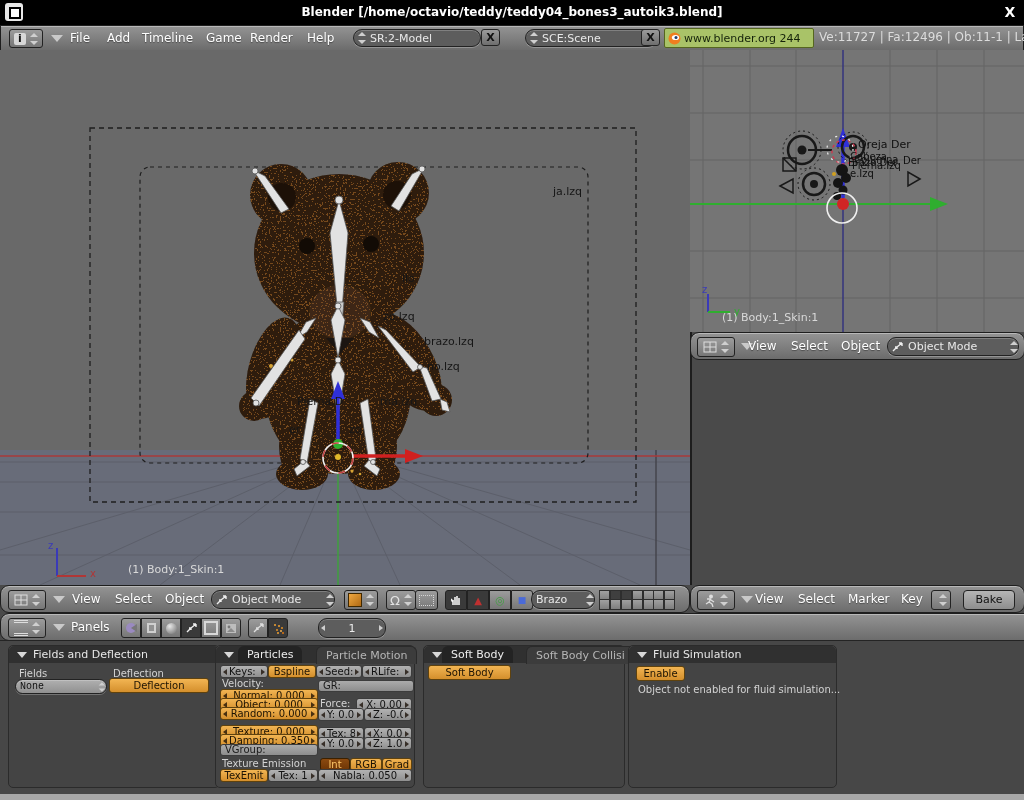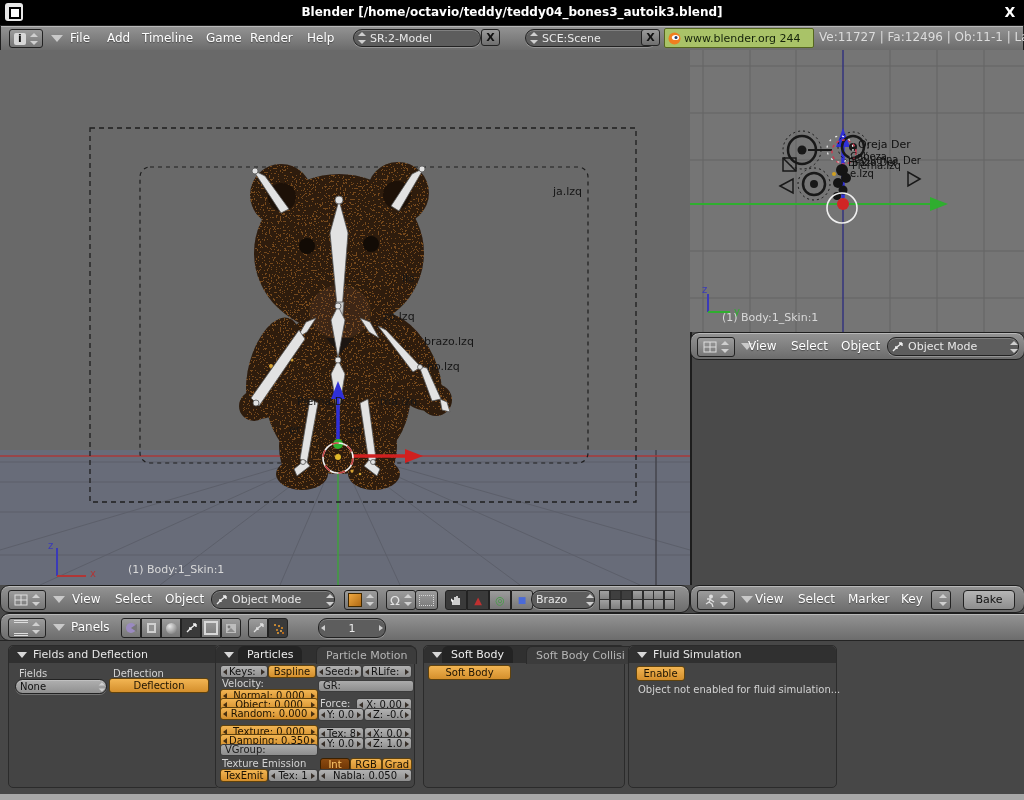--- a/index.html
+++ b/index.html
@@ -470,21 +470,21 @@
   <div class="abs" id="buttons-area">
 
     <div class="panel" style="left:8px;top:4px;width:210px;height:141px;">
       <div class="phead">
         <span class="ptri"></span>
         <span class="ptitle">Fields and Deflection</span>
       </div>
       <span class="flabel" style="left:10px;top:22px;">Fields</span>
       <span class="flabel" style="left:104px;top:22px;">Deflection</span>
       <div class="combo" style="position:absolute;left:6px;top:33px;width:90px;height:13px;background:linear-gradient(#b0b0b0,#909090);color:#111;">
-        <span class="txt" style="font-size:10px;">None</span>
+        <span class="txt" style="font-size:10px;font-family:Liberation Mono, monospace;">None</span>
         <span class="updn" style="transform:scale(.8);"></span>
       </div>
       <div class="tbtn orange" style="left:100px;top:32px;width:98px;height:13px;line-height:13px;">Deflection</div>
     </div>
 
     <div class="panel" style="left:215px;top:4px;width:198px;height:141px;">
       <div class="phead">
         <span class="ptri"></span>
       </div>
       <span class="tab on" style="left:22px;">Particles</span>

